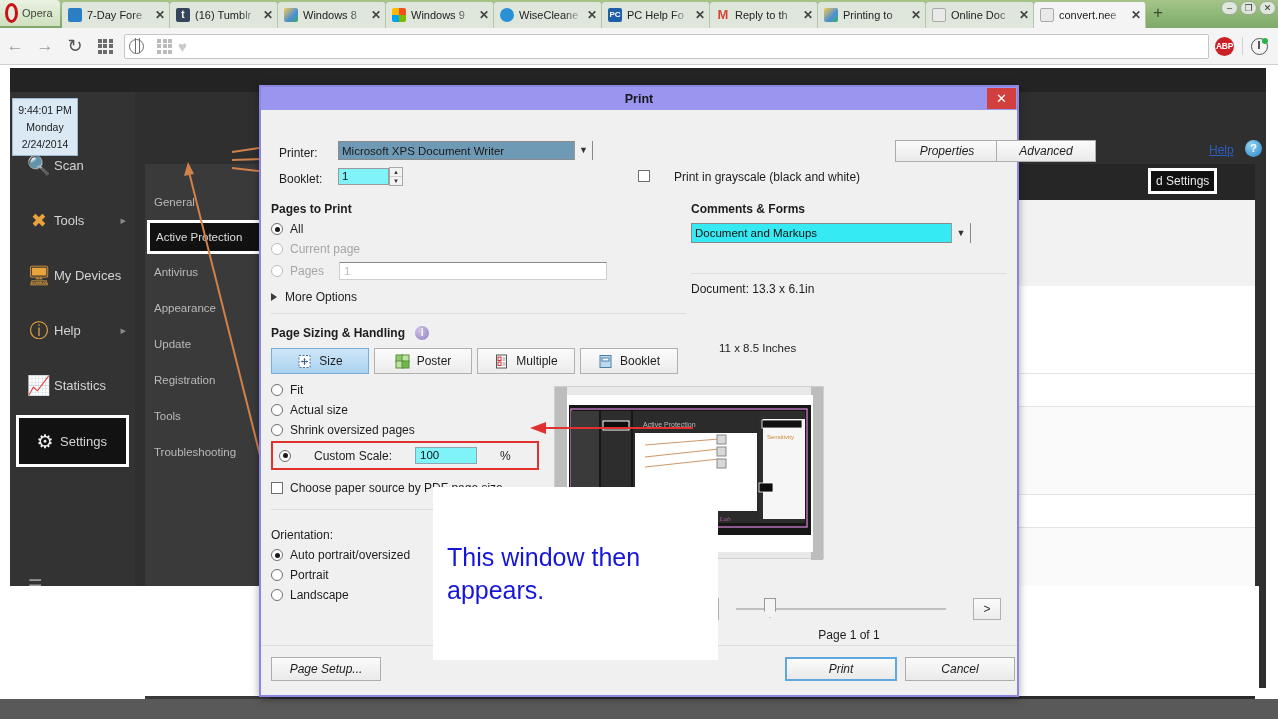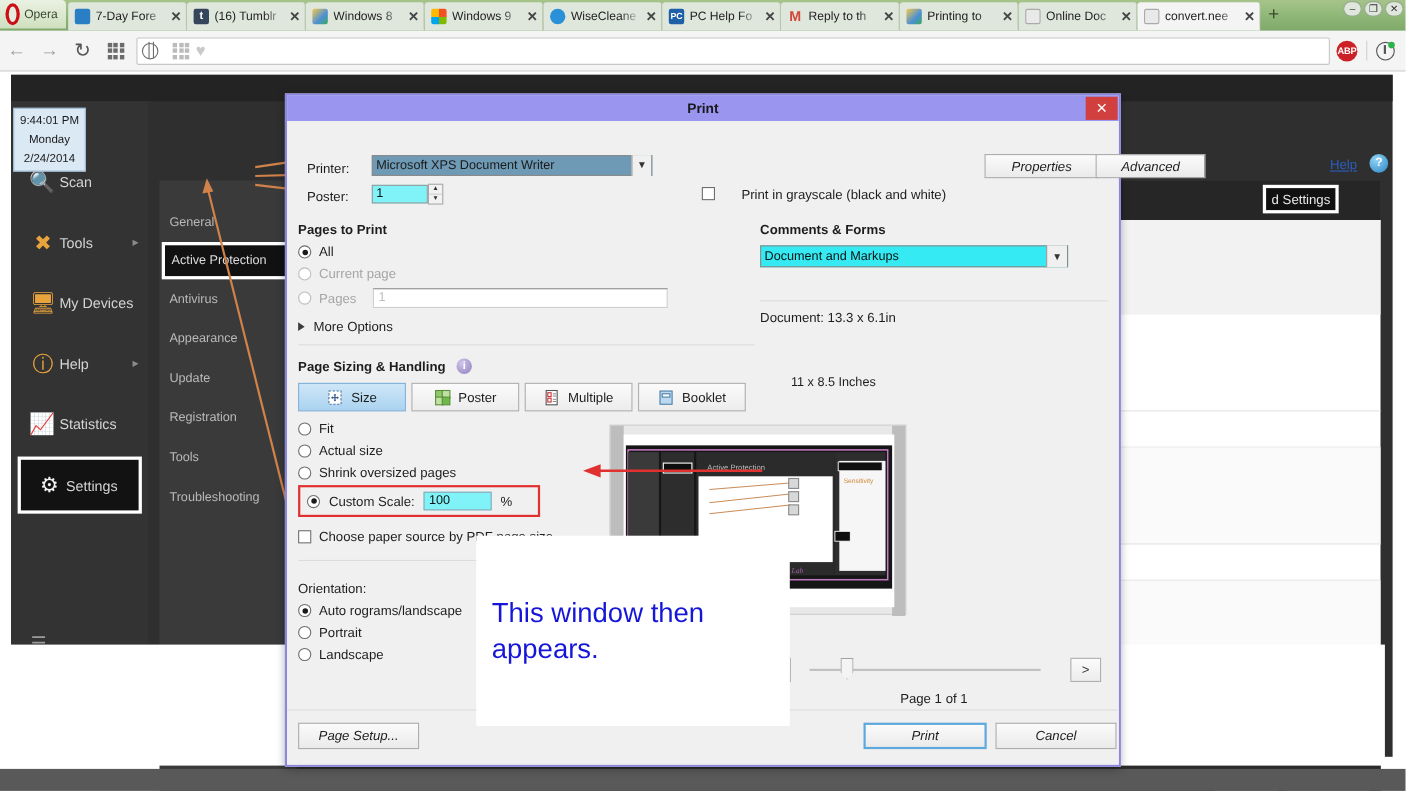--- a/index.html
+++ b/index.html
@@ -285,21 +285,21 @@
     width: 98px; height: 26px; border: 1px solid #b0b0b0;
     background: linear-gradient(to bottom,#fbfbfb,#ececec);
     display:flex; align-items:center; justify-content:center; gap:7px;
     font-size: 12px; color:#1d1d1d;
   }
   .size-btn.sel { background: linear-gradient(to bottom,#cfe6f8,#aad3f0); border-color:#7aaed6; }
   .sb-ico { width:15px; height:15px; position: relative; }
 
   .custom-scale-box {
     position: relative; border: 2px solid #e03030; padding: 4px 6px; margin-top: 4px;
-    width: 220px; display:flex; align-items:center; gap: 8px;
+    width: 268px; display:flex; align-items:center; gap: 23px;
   }
   .scale-input {
     width: 62px; height: 17px; background: #7ff3f8; border: 1px solid #8fa7b5;
     font-size: 11.5px; padding-left: 4px; line-height: 15px; color:#111;
   }
   .choose-src { display:flex; align-items:center; gap:7px; margin-top: 11px; font-size:12px; color:#1d1d1d;}
   .orient-title { font-size: 12px; color:#1d1d1d; margin-top: 18px; }
 
   .pd-right {
     position: absolute; left: 430px; top: 92px; right: 10px; bottom: 52px;
@@ -511,21 +511,21 @@
       <span class="lbl printer-label">Printer:</span>
       <div class="printer-select">
         <span>Microsoft XPS Document Writer</span>
         <span class="caret">▼</span>
       </div>
       <div class="btn btn-properties">Properties</div>
       <div class="btn btn-advanced">Advanced</div>
       <a class="pd-help">Help</a>
       <div class="pd-help-ico">?</div>
 
-      <span class="lbl copies-label">Poster:</span>
+      <span class="lbl copies-label">Booklet:</span>
       <div class="copies-input">1</div>
       <div class="spin">
         <i>▲</i>
         <i style="border-bottom:none">▼</i>
       </div>
       <div class="grayscale-check">
         <span class="cb"></span>
         <span class="lbl">Print in grayscale (black and white)</span>
       </div>
 
@@ -628,21 +628,21 @@
         <div class="choose-src">
           <span class="cb"></span>
           <span class="lbl">Choose paper source by PDF page size</span>
         </div>
 
         <div class="hr" style="margin-top:14px"></div>
 
         <div class="orient-title">Orientation:</div>
         <div class="radio-row">
           <span class="rb on"></span>
-          <span>Auto rograms/landscape</span>
+          <span>Auto portrait/oversized</span>
         </div>
         <div class="radio-row">
           <span class="rb"></span>
           <span>Portrait</span>
         </div>
         <div class="radio-row">
           <span class="rb"></span>
           <span>Landscape</span>
         </div>
       </div>

